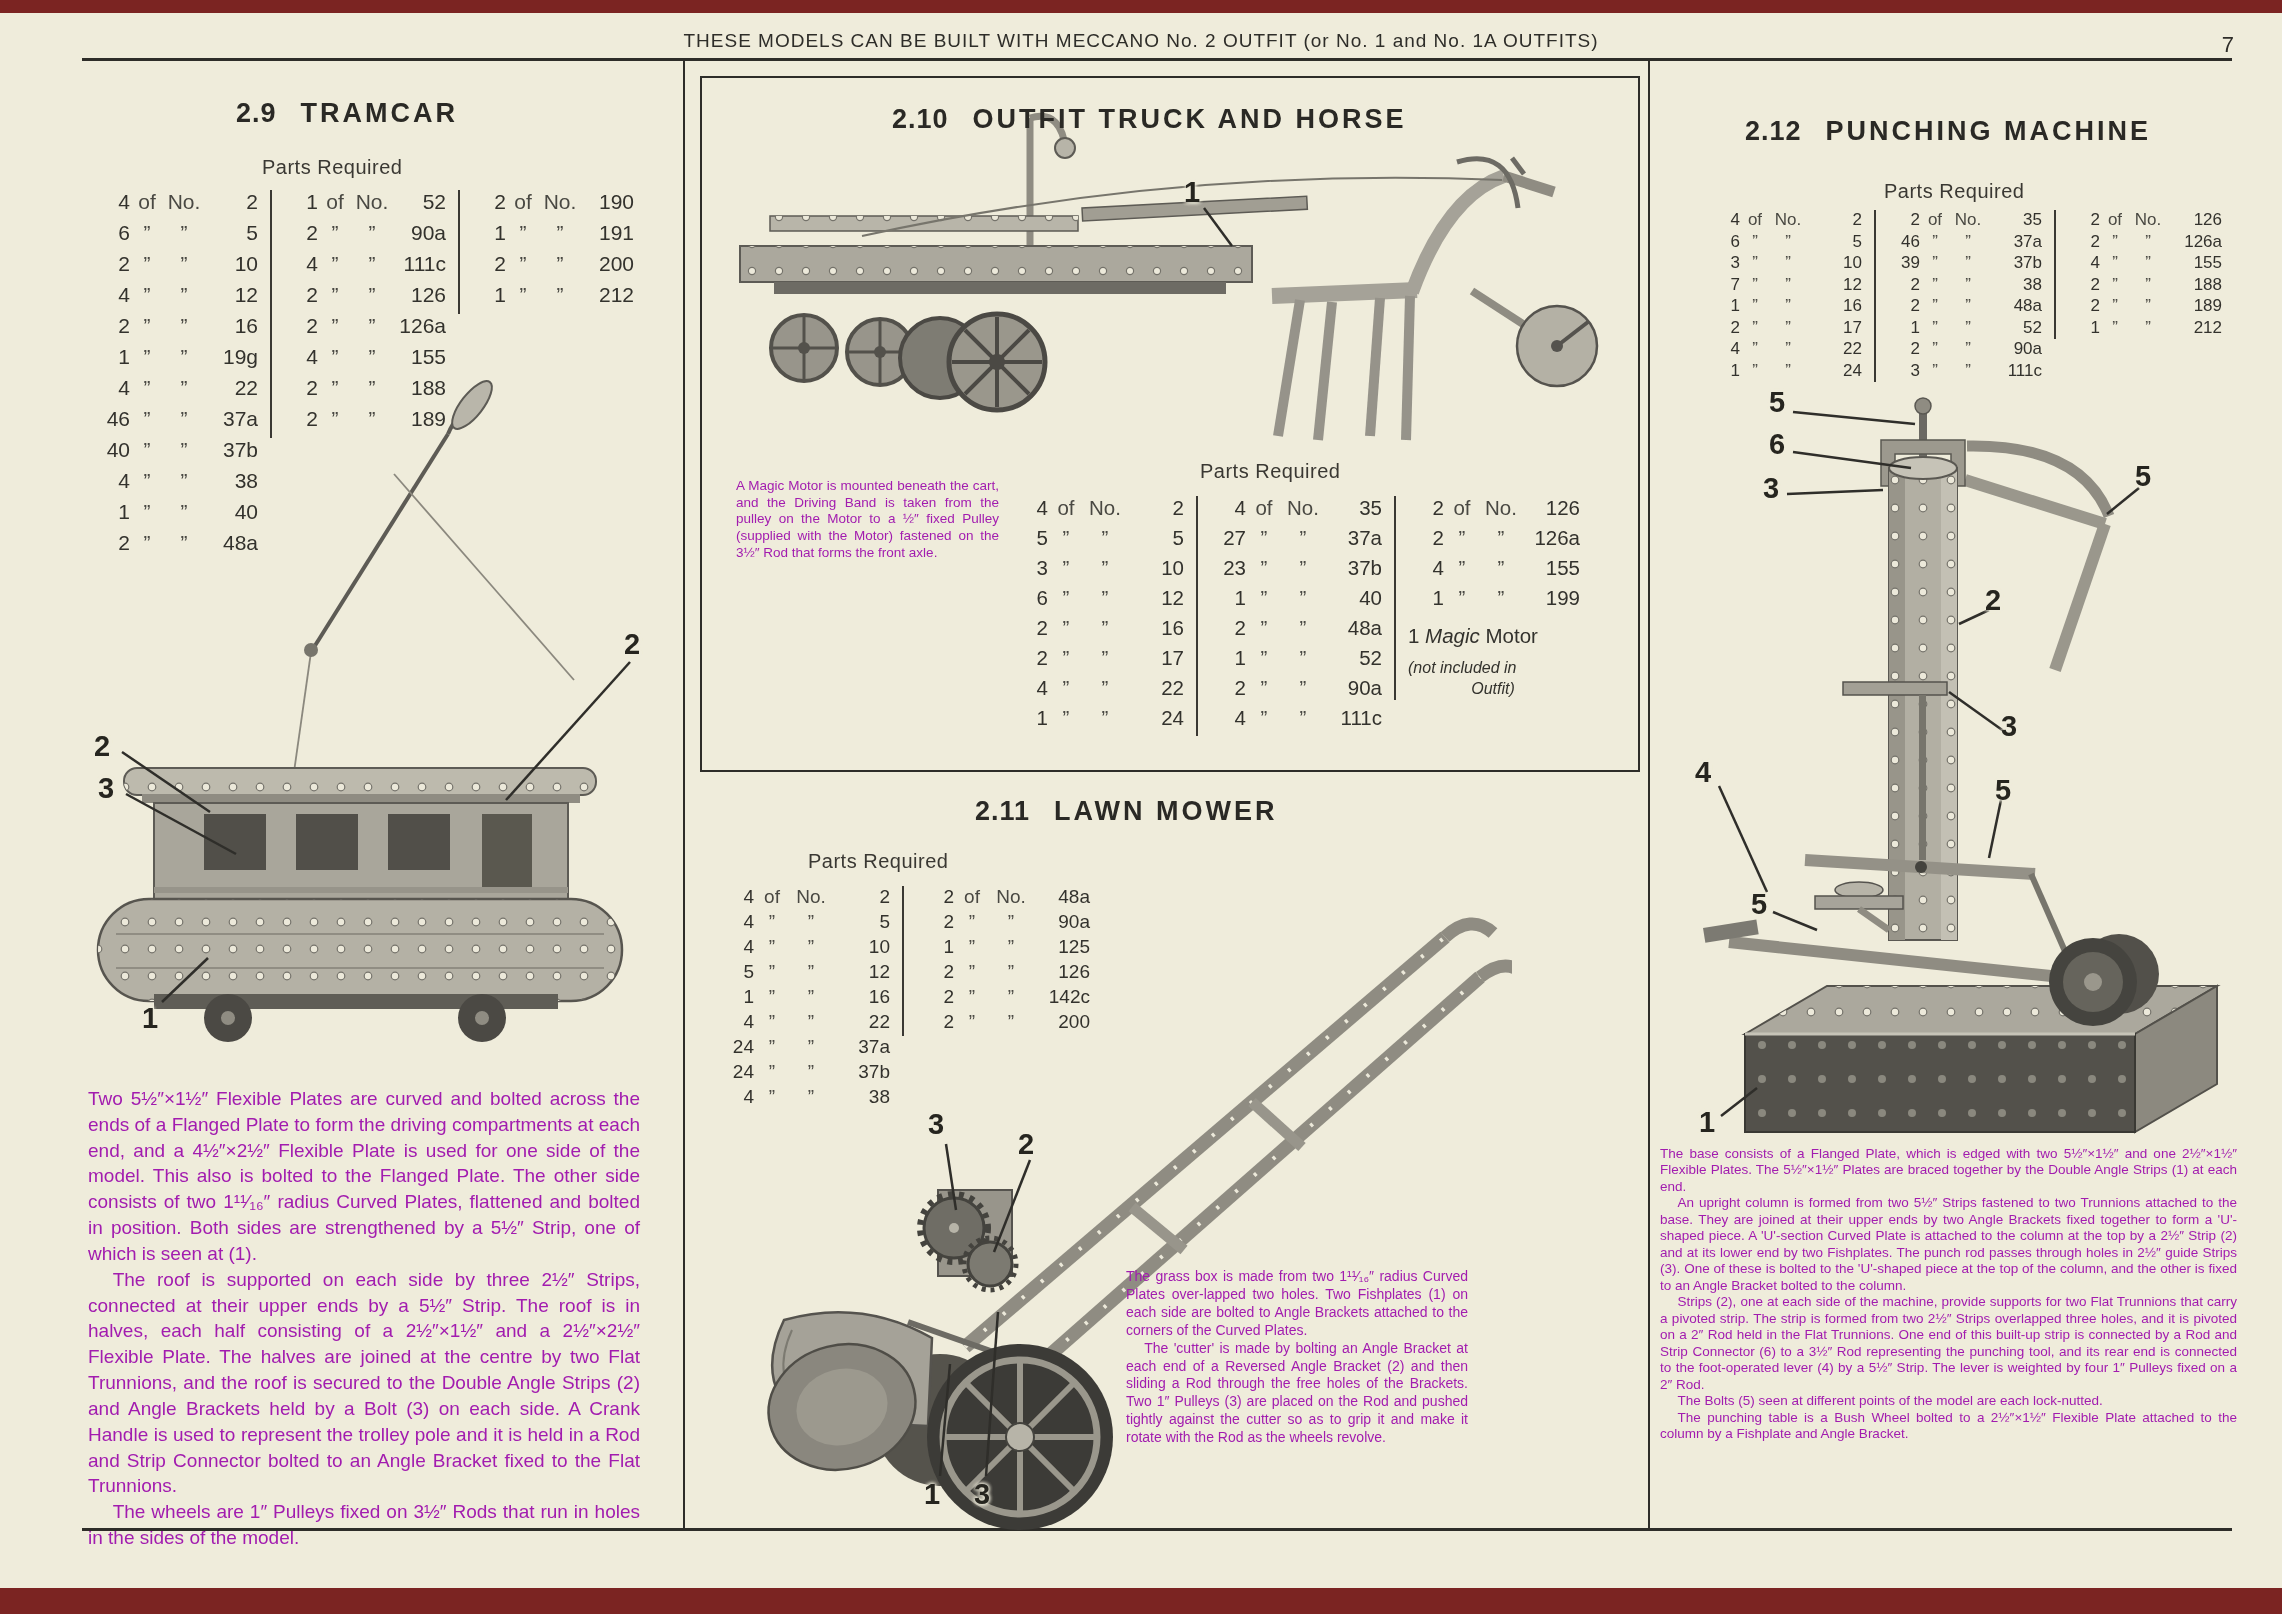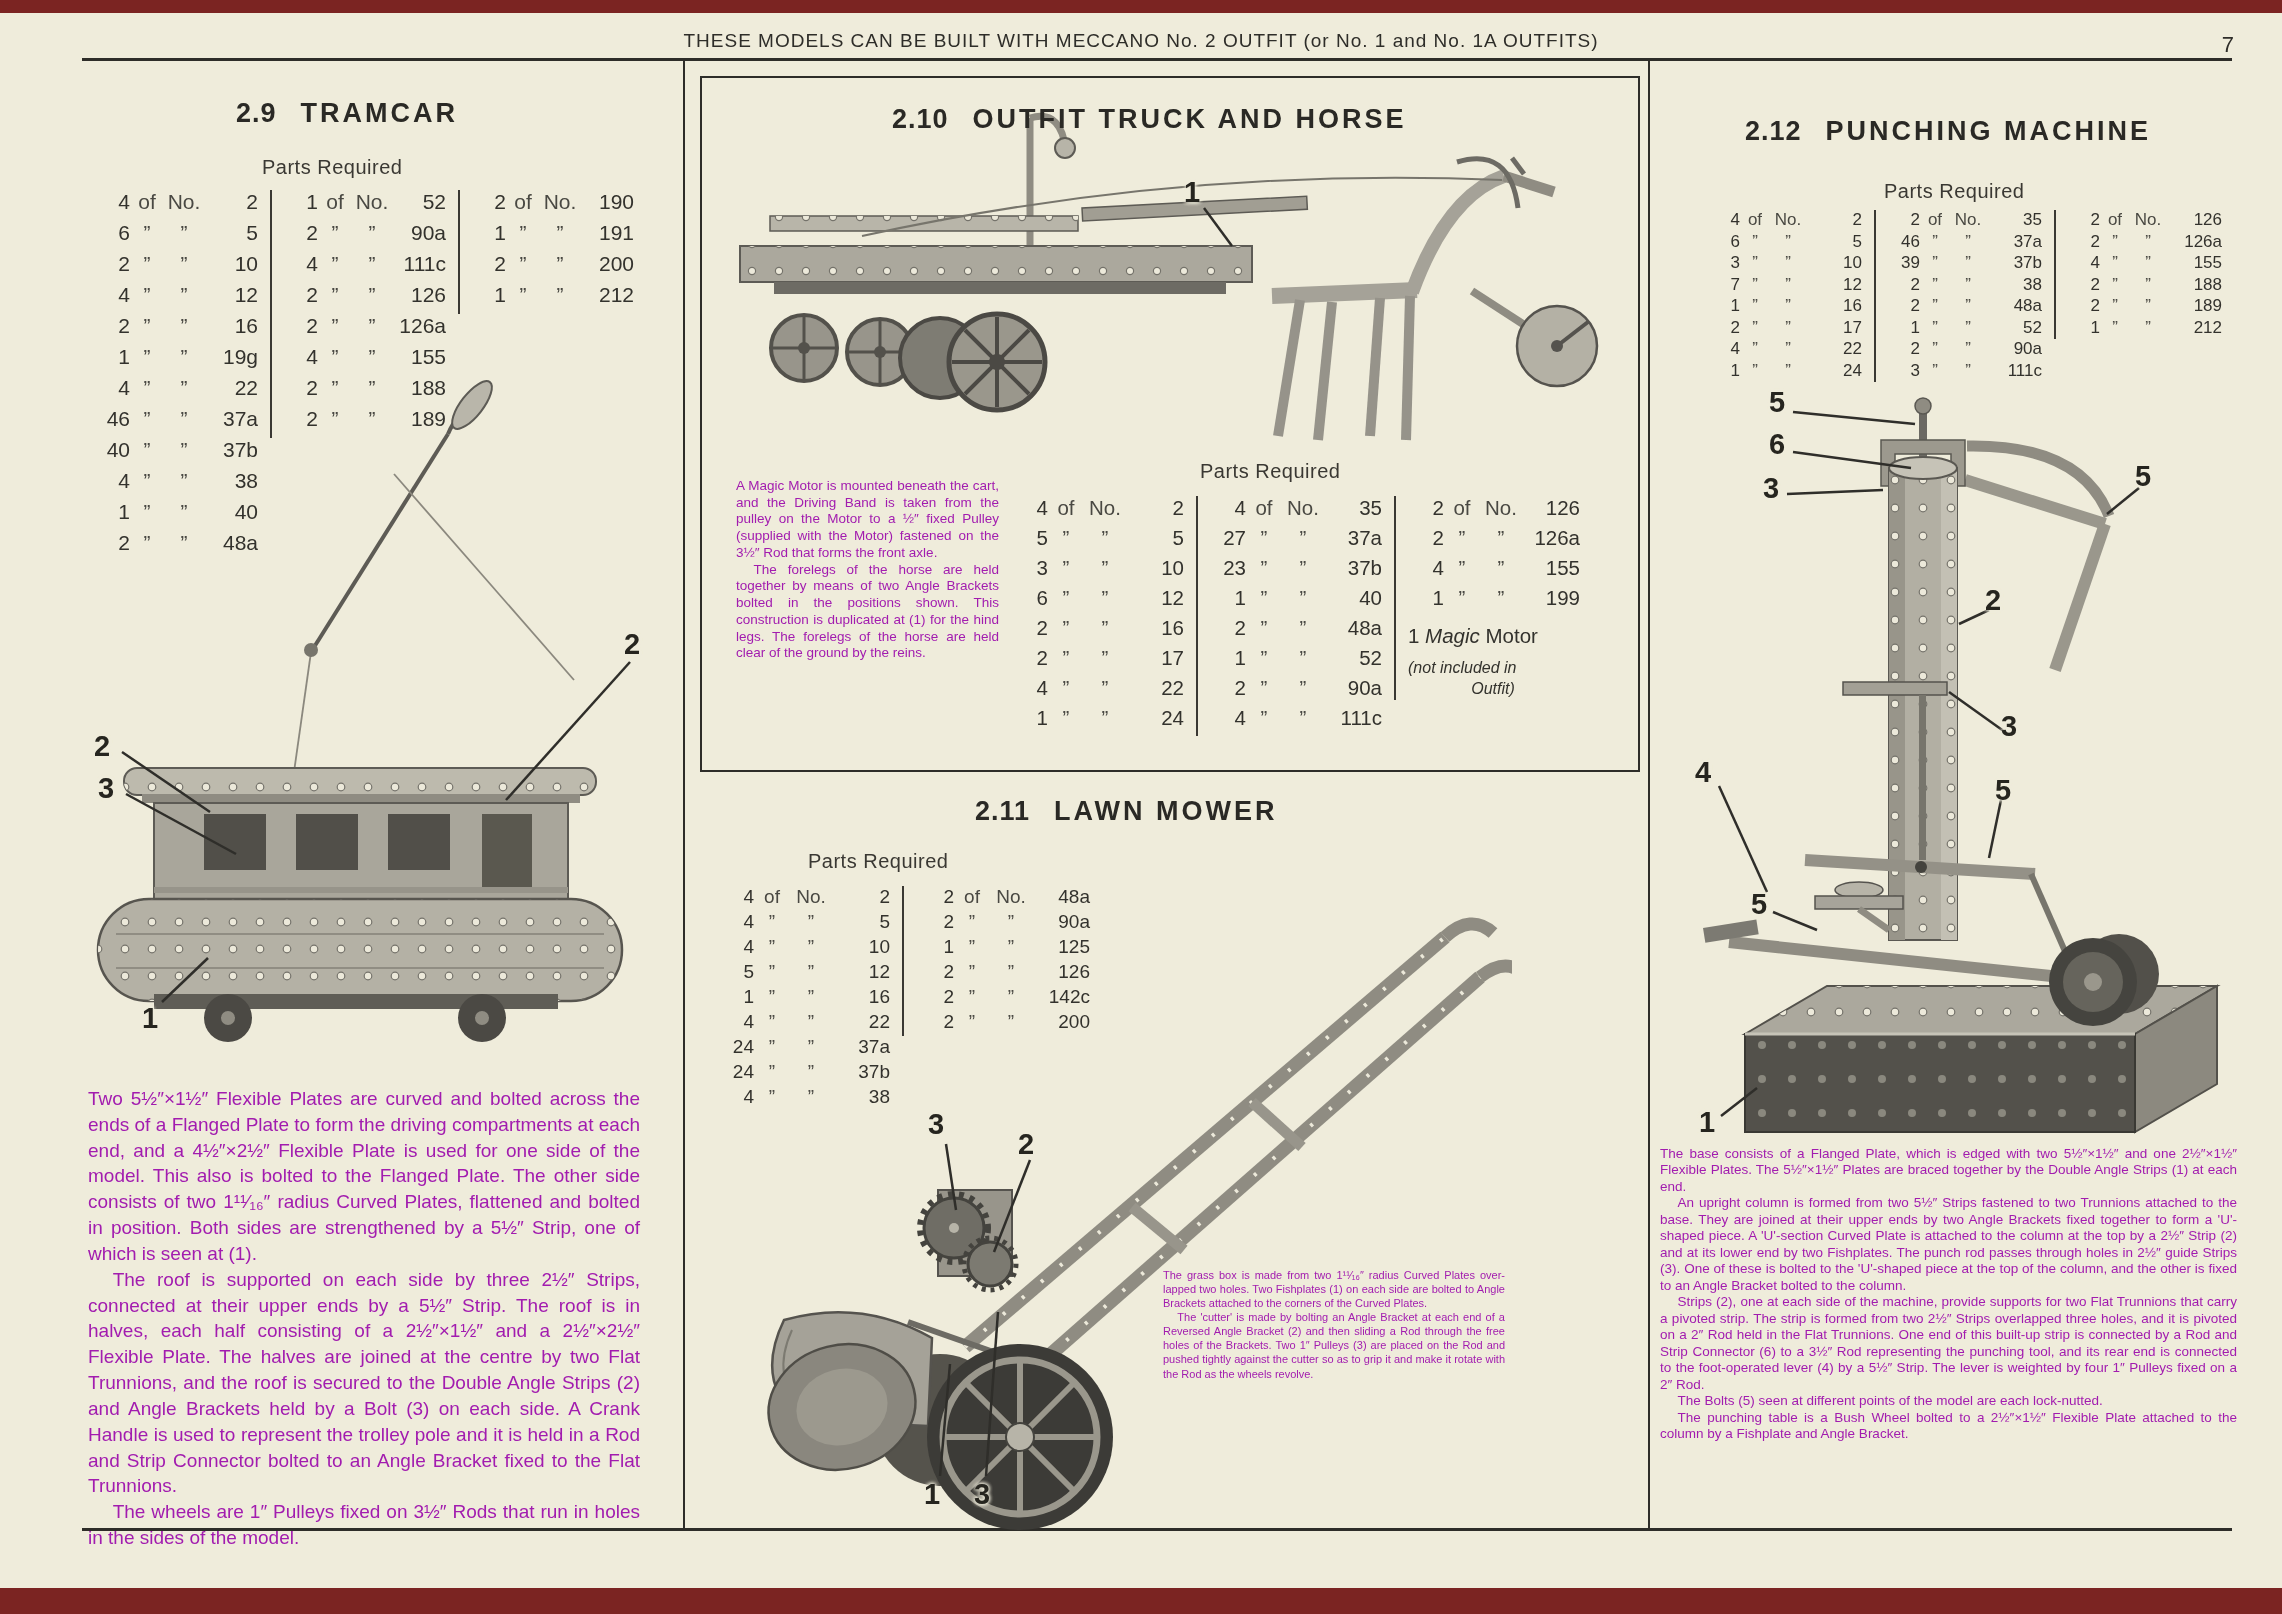--- a/index.html
+++ b/index.html
@@ -44,21 +44,21 @@
   .fig{position:absolute;margin:0;padding:0}
   .fig svg{display:block;width:100%;height:100%}
   .overlay{position:absolute;left:0;top:0;right:0;bottom:0}
   .callout{position:absolute;font-size:29px;font-weight:bold;color:#26251f;
            text-shadow:0 0 4px #efecdb,0 0 4px #efecdb,0 0 4px #efecdb;line-height:1}
   .desc{position:absolute;text-align:justify;color:#a21caf}
   .desc p{margin:0}
   .desc p + p{text-indent:1.3em}
   .d29{left:88px;top:1086px;width:552px;font-size:19px;line-height:1.36}
   .d210{left:736px;top:478px;width:263px;font-size:13.5px;line-height:1.24}
-  .d211{left:1059px;top:1268px;width:446px;font-size:11px;line-height:1.28}
+  .d211{left:1022px;top:1268px;width:446px;font-size:14px;line-height:1.28}
   .d211::before{content:"";float:left;width:104px;height:174px}
   .d212{left:1660px;top:1146px;width:577px;font-size:13.5px;line-height:1.22}
 </style>
 </head>
 <body>
 
 <div class="strip top"></div>
 <div class="strip bottom"></div>
 
 <div class="hdr">THESE MODELS CAN BE BUILT WITH MECCANO No. 2 OUTFIT (or No. 1 and No. 1A OUTFITS)</div>
@@ -479,21 +479,20 @@
       <div class="motor-note">
         <div>(not included in</div>
         <div class="l2">Outfit)</div>
       </div>
     </div>
   </div>
 
   <div class="desc d210">
 
   <p>A Magic Motor is mounted beneath the cart, and the Driving Band is taken from the pulley on the Motor to a ½″ fixed Pulley (supplied with the Motor) fastened on the 3½″ Rod that forms the front axle.</p>
-      <p>The forelegs of the horse are held together by means of two Angle Brackets bolted in the positions shown. This construction is duplicated at (1) for the hind legs. The forelegs of the horse are held clear of the ground by the reins.</p>
     </div>
 </section>
 
 <section>
   <figure class="fig" style="left:692px;top:892px;width:820px;height:638px">
     <svg viewBox="0 0 820 638">
       <line x1="273" y1="455" x2="753" y2="45" stroke="#8f8c82" stroke-width="14"></line>
       <line x1="273" y1="455" x2="753" y2="45" stroke="#ece9da" stroke-width="4" stroke-dasharray="3 22"></line>
       <line x1="318" y1="498" x2="788" y2="85" stroke="#8f8c82" stroke-width="14"></line>
       <line x1="318" y1="498" x2="788" y2="85" stroke="#ece9da" stroke-width="4" stroke-dasharray="3 22"></line>

